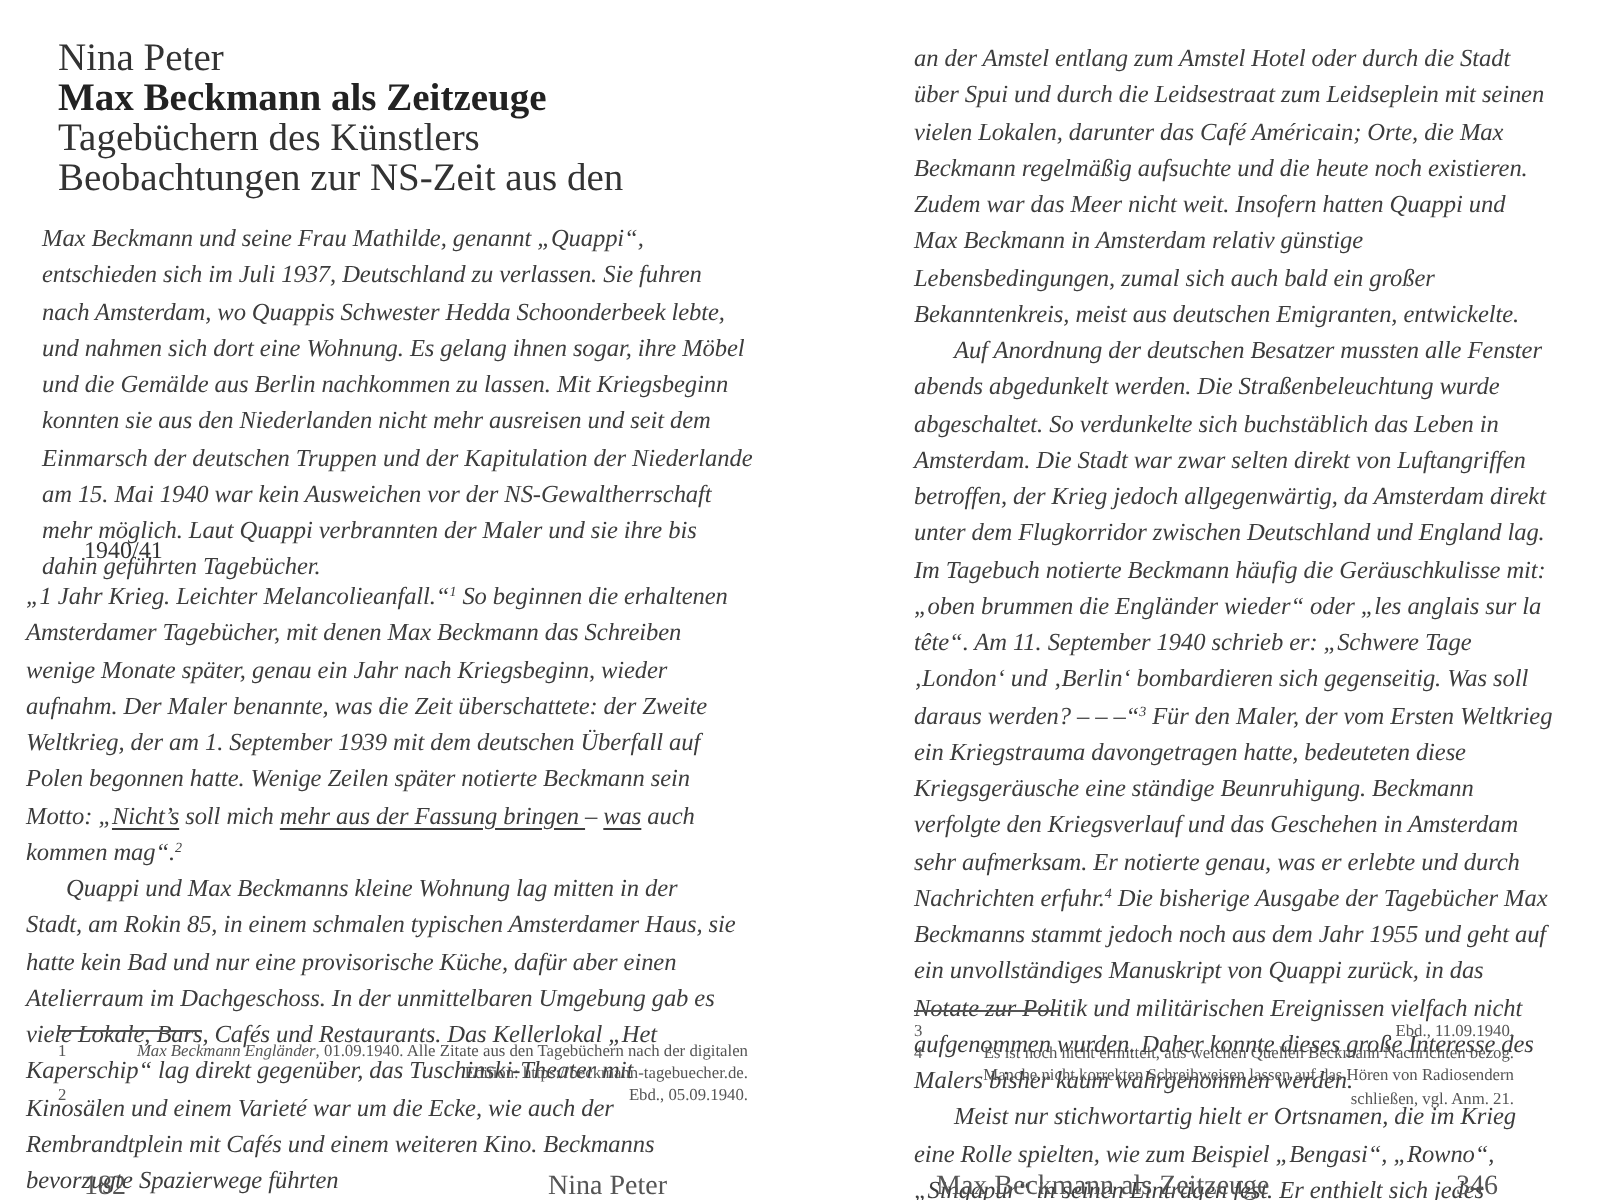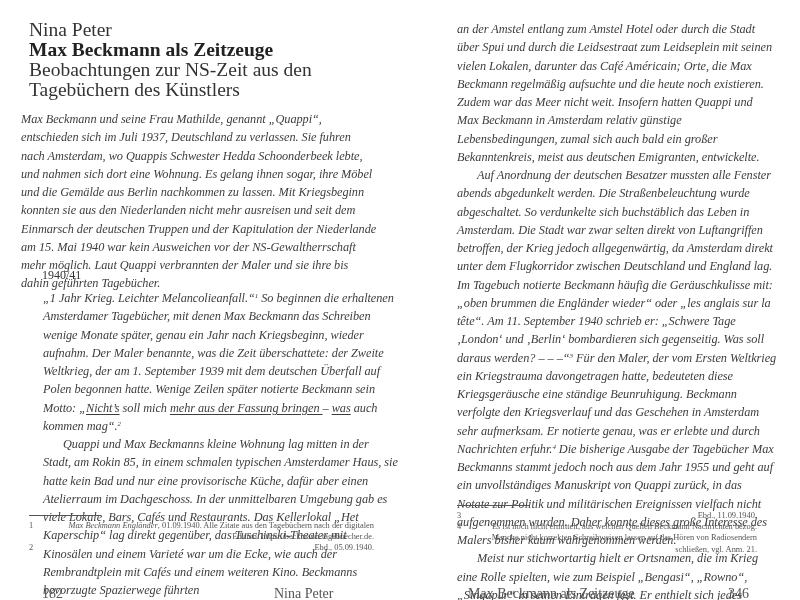--- a/index.html
+++ b/index.html
@@ -15,41 +15,41 @@
   .header div { font-size: 19.5px; line-height: 20px; color: #333; }
   .header .title { font-weight: bold; color: #222; }
   .body-text {
     position: absolute; font-size: 12.3px; line-height: 18.25px; color: #3d3d3d;
     text-align: left; letter-spacing: -0.05px;
   }
   .body-text p { margin: 0; font-style: italic; }
   .body-text p.indent { text-indent: 20px; }
   .l-intro { left: 21px; top: 110px; width: 356px; }
   .section-head { position: absolute; left: 42px; top: 268px; font-size: 12px; color: #333; }
-  .l-main { left: 43px; top: 289px; width: 356px; }
+  .l-main { left: 13px; top: 289px; width: 356px; }
   .r-main { left: 457px; top: 20px; width: 320px; }
   sup { font-size: 7px; vertical-align: 4px; line-height: 0; }
   .ul { text-decoration: underline; text-decoration-thickness: 1px; text-underline-offset: 2px; }
   .fn-rule { position: absolute; height: 1px; background: #555; width: 72px; }
   .footnotes { position: absolute; font-size: 8.4px; line-height: 11.2px; color: #555; }
   .fn { display: flex; }
   .fn .num { width: 15px; flex: none; }
   .fn .txt { flex: 1; text-align: right; }
   .fn em { font-style: italic; }
   .folio { position: absolute; font-size: 14px; color: #555; top: 586px; }
 </style>
 </head>
 <body>
 
 <div class="page left">
   <div class="header">
     <div>Nina Peter</div>
     <div class="title">Max Beckmann als Zeitzeuge</div>
+    <div>Tagebüchern des Künstlers</div>
     <div>Beobachtungen zur NS-Zeit aus den</div>
-    <div>Tagebüchern des Künstlers</div>
   </div>
 
   <div class="body-text l-intro">
     <p>Max Beckmann und seine Frau Mathilde, genannt „Quappi“, entschieden sich im Juli 1937, Deutschland zu verlassen. Sie fuhren nach Amsterdam, wo Quappis Schwester Hedda Schoonderbeek lebte, und nahmen sich dort eine Wohnung. Es gelang ihnen sogar, ihre Möbel und die Gemälde aus Berlin nachkommen zu lassen. Mit Kriegsbeginn konnten sie aus den Niederlanden nicht mehr ausreisen und seit dem Einmarsch der deutschen Truppen und der Kapitulation der Niederlande am 15. Mai 1940 war kein Ausweichen vor der NS-Gewaltherrschaft mehr möglich. Laut Quappi verbrannten der Maler und sie ihre bis dahin geführten Tagebücher.</p>
   </div>
 
   <div class="section-head">1940/41</div>
 
   <div class="body-text l-main">
     <p><span>„1 Jahr Krieg. Leichter Melancolieanfall.“</span><sup>1</sup><span> So beginnen die erhaltenen Amsterdamer Tagebücher, mit denen Max Beckmann das Schreiben wenige Monate später, genau ein Jahr nach Kriegsbeginn, wieder aufnahm. Der Maler benannte, was die Zeit überschattete: der Zweite Weltkrieg, der am 1. September 1939 mit dem deutschen Überfall auf Polen begonnen hatte. Wenige Zeilen später notierte Beckmann sein Motto: „</span><span class="ul">Nicht’s</span><span> soll mich </span><span class="ul">mehr aus der Fassung bringen </span><span> – </span><span class="ul">was</span><span> auch kommen mag“.</span><sup>2</sup></p>

